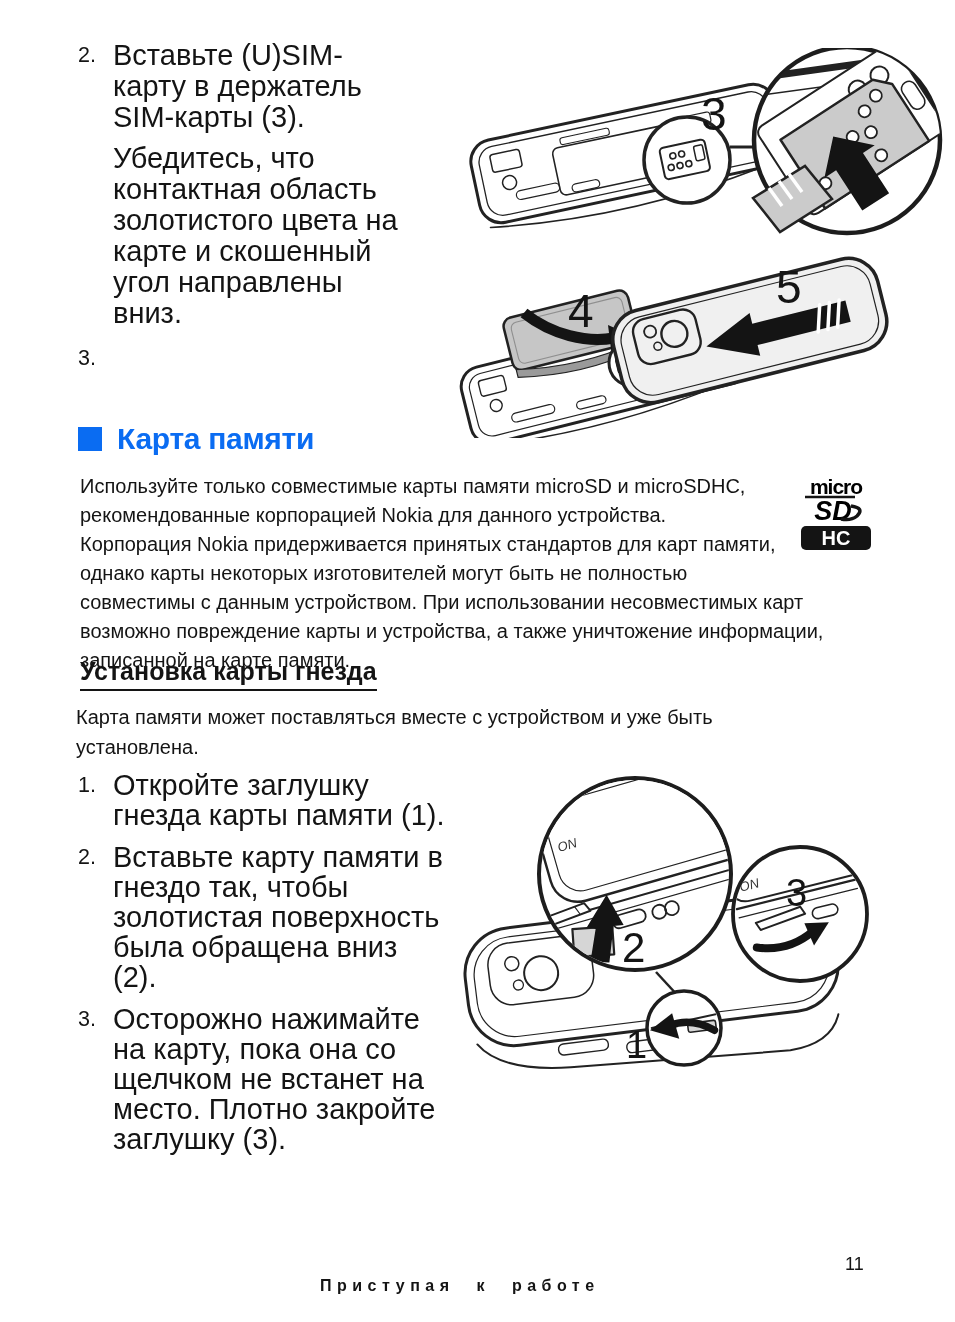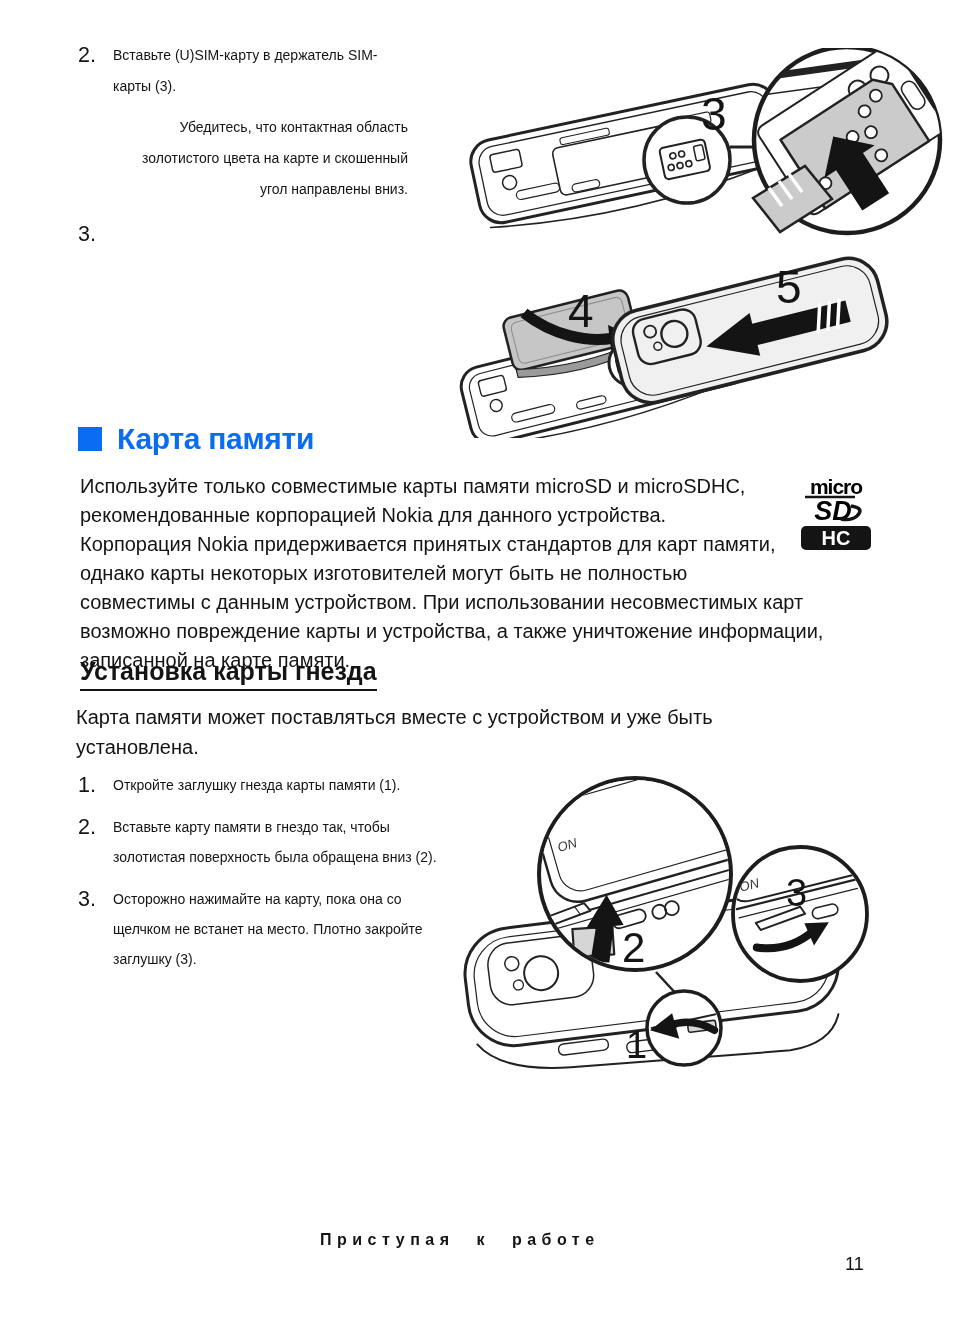--- a/index.html
+++ b/index.html
@@ -6,22 +6,22 @@
   .page{
     position:relative;width:955px;height:1322px;background:#ffffff;overflow:hidden;
     font-family:"Liberation Sans","DejaVu Sans",sans-serif;color:#141414;
   }
   
   .steps{position:absolute;}
   .step{display:flex;align-items:flex-start;}
   .step + .step{margin-top:14px;}
   .step .num{flex:0 0 35px;font-size:21.5px;line-height:31px;}
   .step .body{flex:1;}
-  .step .body p{margin:0;font-size:14px;line-height:31px;}
-  .step .body p + p{margin-top:10px;text-align:right;}
+  .step .body p{margin:0;font-size:29px;line-height:31px;}
+  .step .body p + p{margin-top:10px;}
   .top-steps{left:78px;top:40px;width:340px;}
   .top-steps .step .body{max-width:295px;}
   .install-steps{left:78px;top:770px;width:372px;}
   .install-steps .step .body{max-width:333px;}
   .install-steps .step .num,.install-steps .step .body p{line-height:30px;}
   .install-steps .step + .step{margin-top:12px;}
   
   .section-head{position:absolute;left:78px;top:422px;display:flex;align-items:center;gap:15px;}
   .section-head .bullet{width:24px;height:24px;display:inline-block;}
   .section-head .title{font-size:30px;font-weight:bold;letter-spacing:-0.3px;}
@@ -34,21 +34,21 @@
   
   .illus{position:absolute;}
   .illus-a{left:455px;top:48px;}
   .illus-b{left:452px;top:243px;}
   .illus-c{left:450px;top:766px;}
   .illus text{font-family:"Liberation Sans","DejaVu Sans",sans-serif;fill:#141414;}
   .illus .lbl{font-size:46px;}
   .illus-c .lbl{font-size:42px;}
   .illus .tiny{font-size:13px;font-style:italic;fill:#333;}
   
-  .footer-title{position:absolute;left:320px;top:1231px;font-size:16px;font-weight:bold;letter-spacing:5.5px;word-spacing:12px;}
+  .footer-title{position:absolute;left:320px;top:1277px;font-size:16px;font-weight:bold;letter-spacing:5.5px;word-spacing:12px;}
   .footer-page{position:absolute;left:845px;top:1254px;width:40px;font-size:18px;text-align:left;}
 </style>
 </head>
 <body>
 
 <div class="page">
 
   <section class="steps top-steps">
     <div class="step">
       <span class="num">2.</span>

